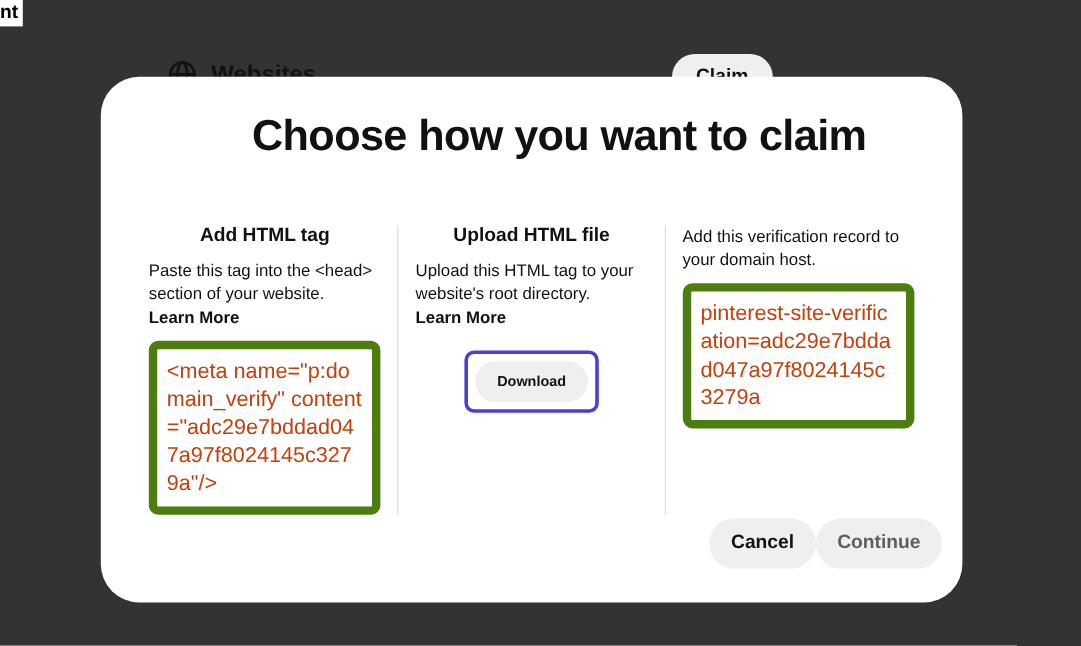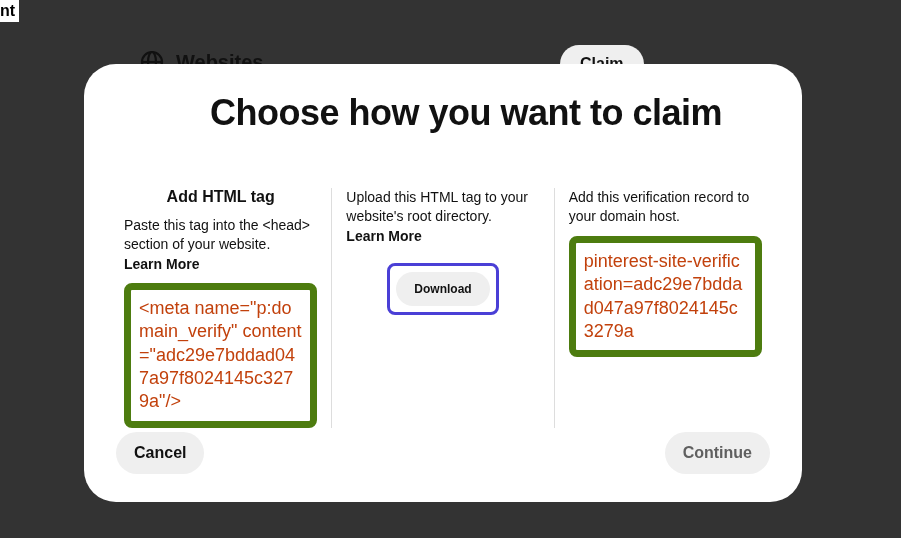--- a/index.html
+++ b/index.html
@@ -130,22 +130,22 @@
   font-size: 12px;
   color: #111;
   cursor: pointer;
 }
 .footer {
   position: absolute;
   bottom: 28px;
   left: 0;
   right: 0;
   display: flex;
-  justify-content: space-between;
-  padding: 0 32px;
+  justify-content: flex-end;
+  padding: 0 17px;
 }
 .pill-btn {
   background: #efefef;
   border-radius: 24px;
   padding: 12px 18px;
   font-weight: 700;
   font-size: 16px;
   cursor: pointer;
 }
 .cancel { color: #111; }
@@ -175,20 +175,21 @@
   <div class="columns">
 
     <div class="col">
       <div class="col-title">Add HTML tag</div>
       <div class="col-desc">Paste this tag into the &lt;head&gt; section of your website.</div>
       <a class="learn-more">Learn More</a>
       <div class="code-box">&lt;meta name="p:domain_verify" content="adc29e7bddad047a97f8024145c3279a"/&gt;</div>
     </div>
 
     <div class="col">
+      <div class="col-title">Upload HTML file</div>
       <div class="col-desc">Upload this HTML tag to your website's root directory.</div>
       <a class="learn-more">Learn More</a>
       <div class="download-wrap">
         <div class="download-outline">
           <div class="download-btn">Download</div>
         </div>
       </div>
     </div>
 
     <div class="col">

